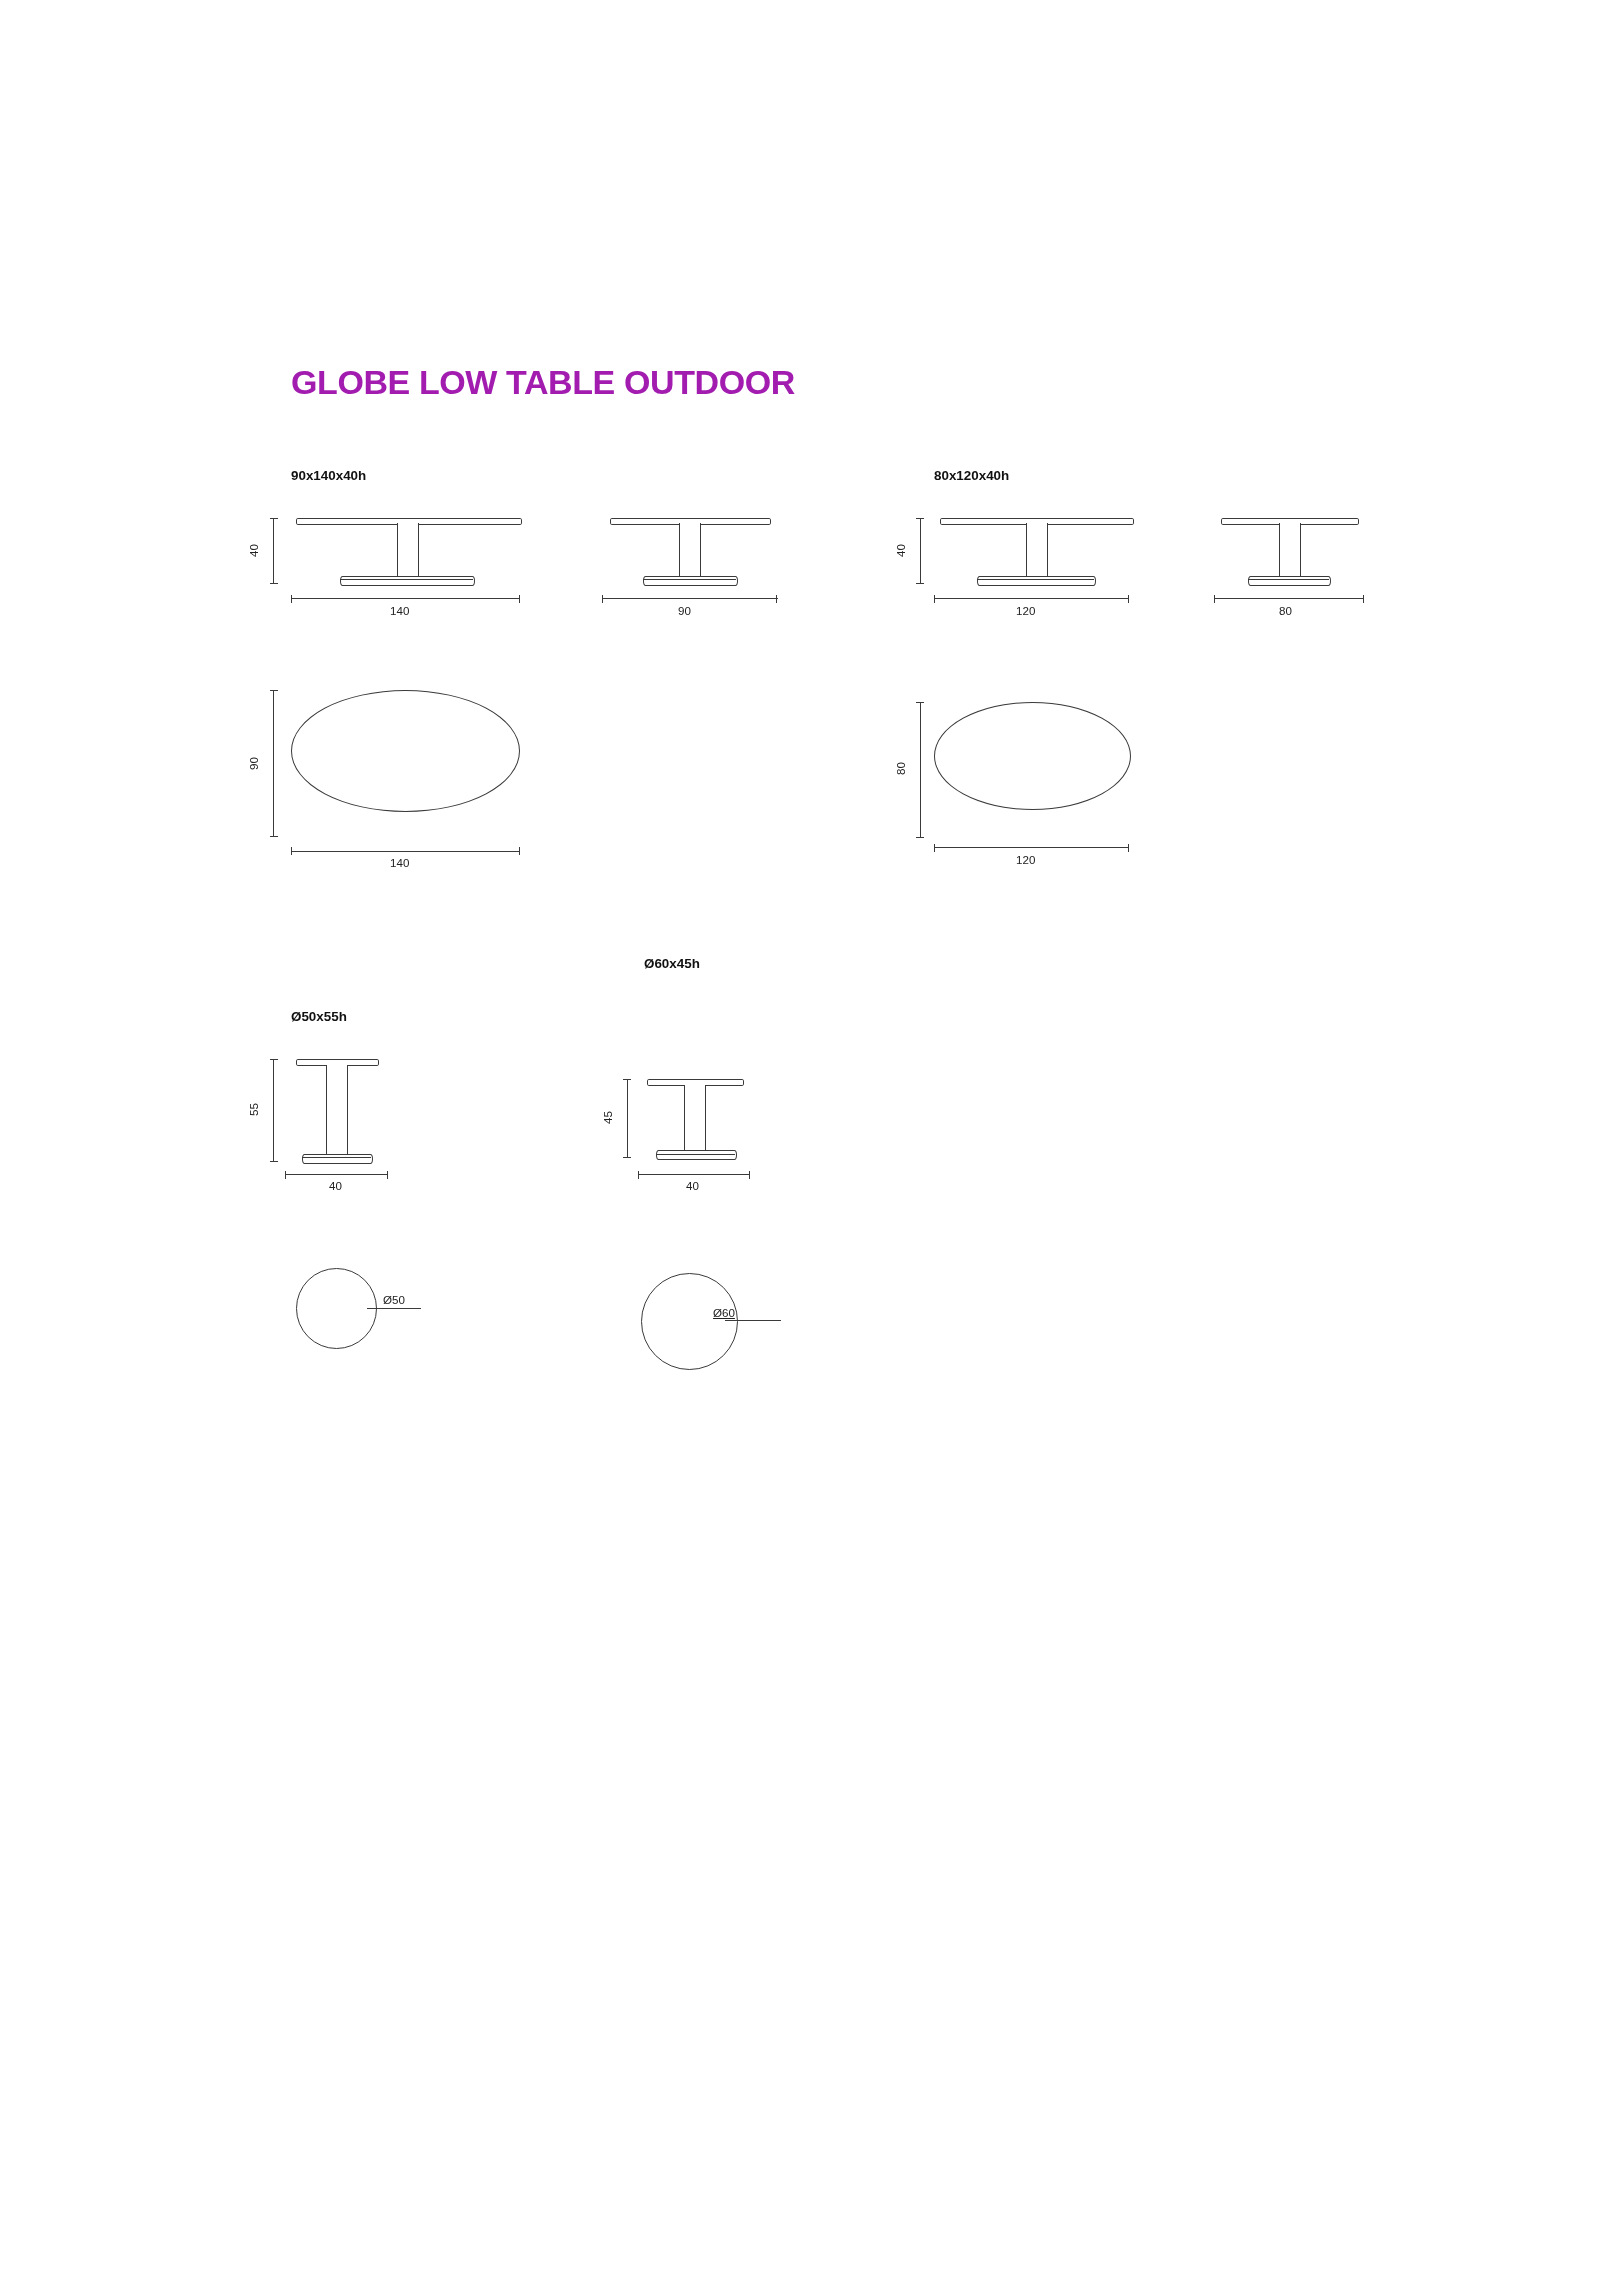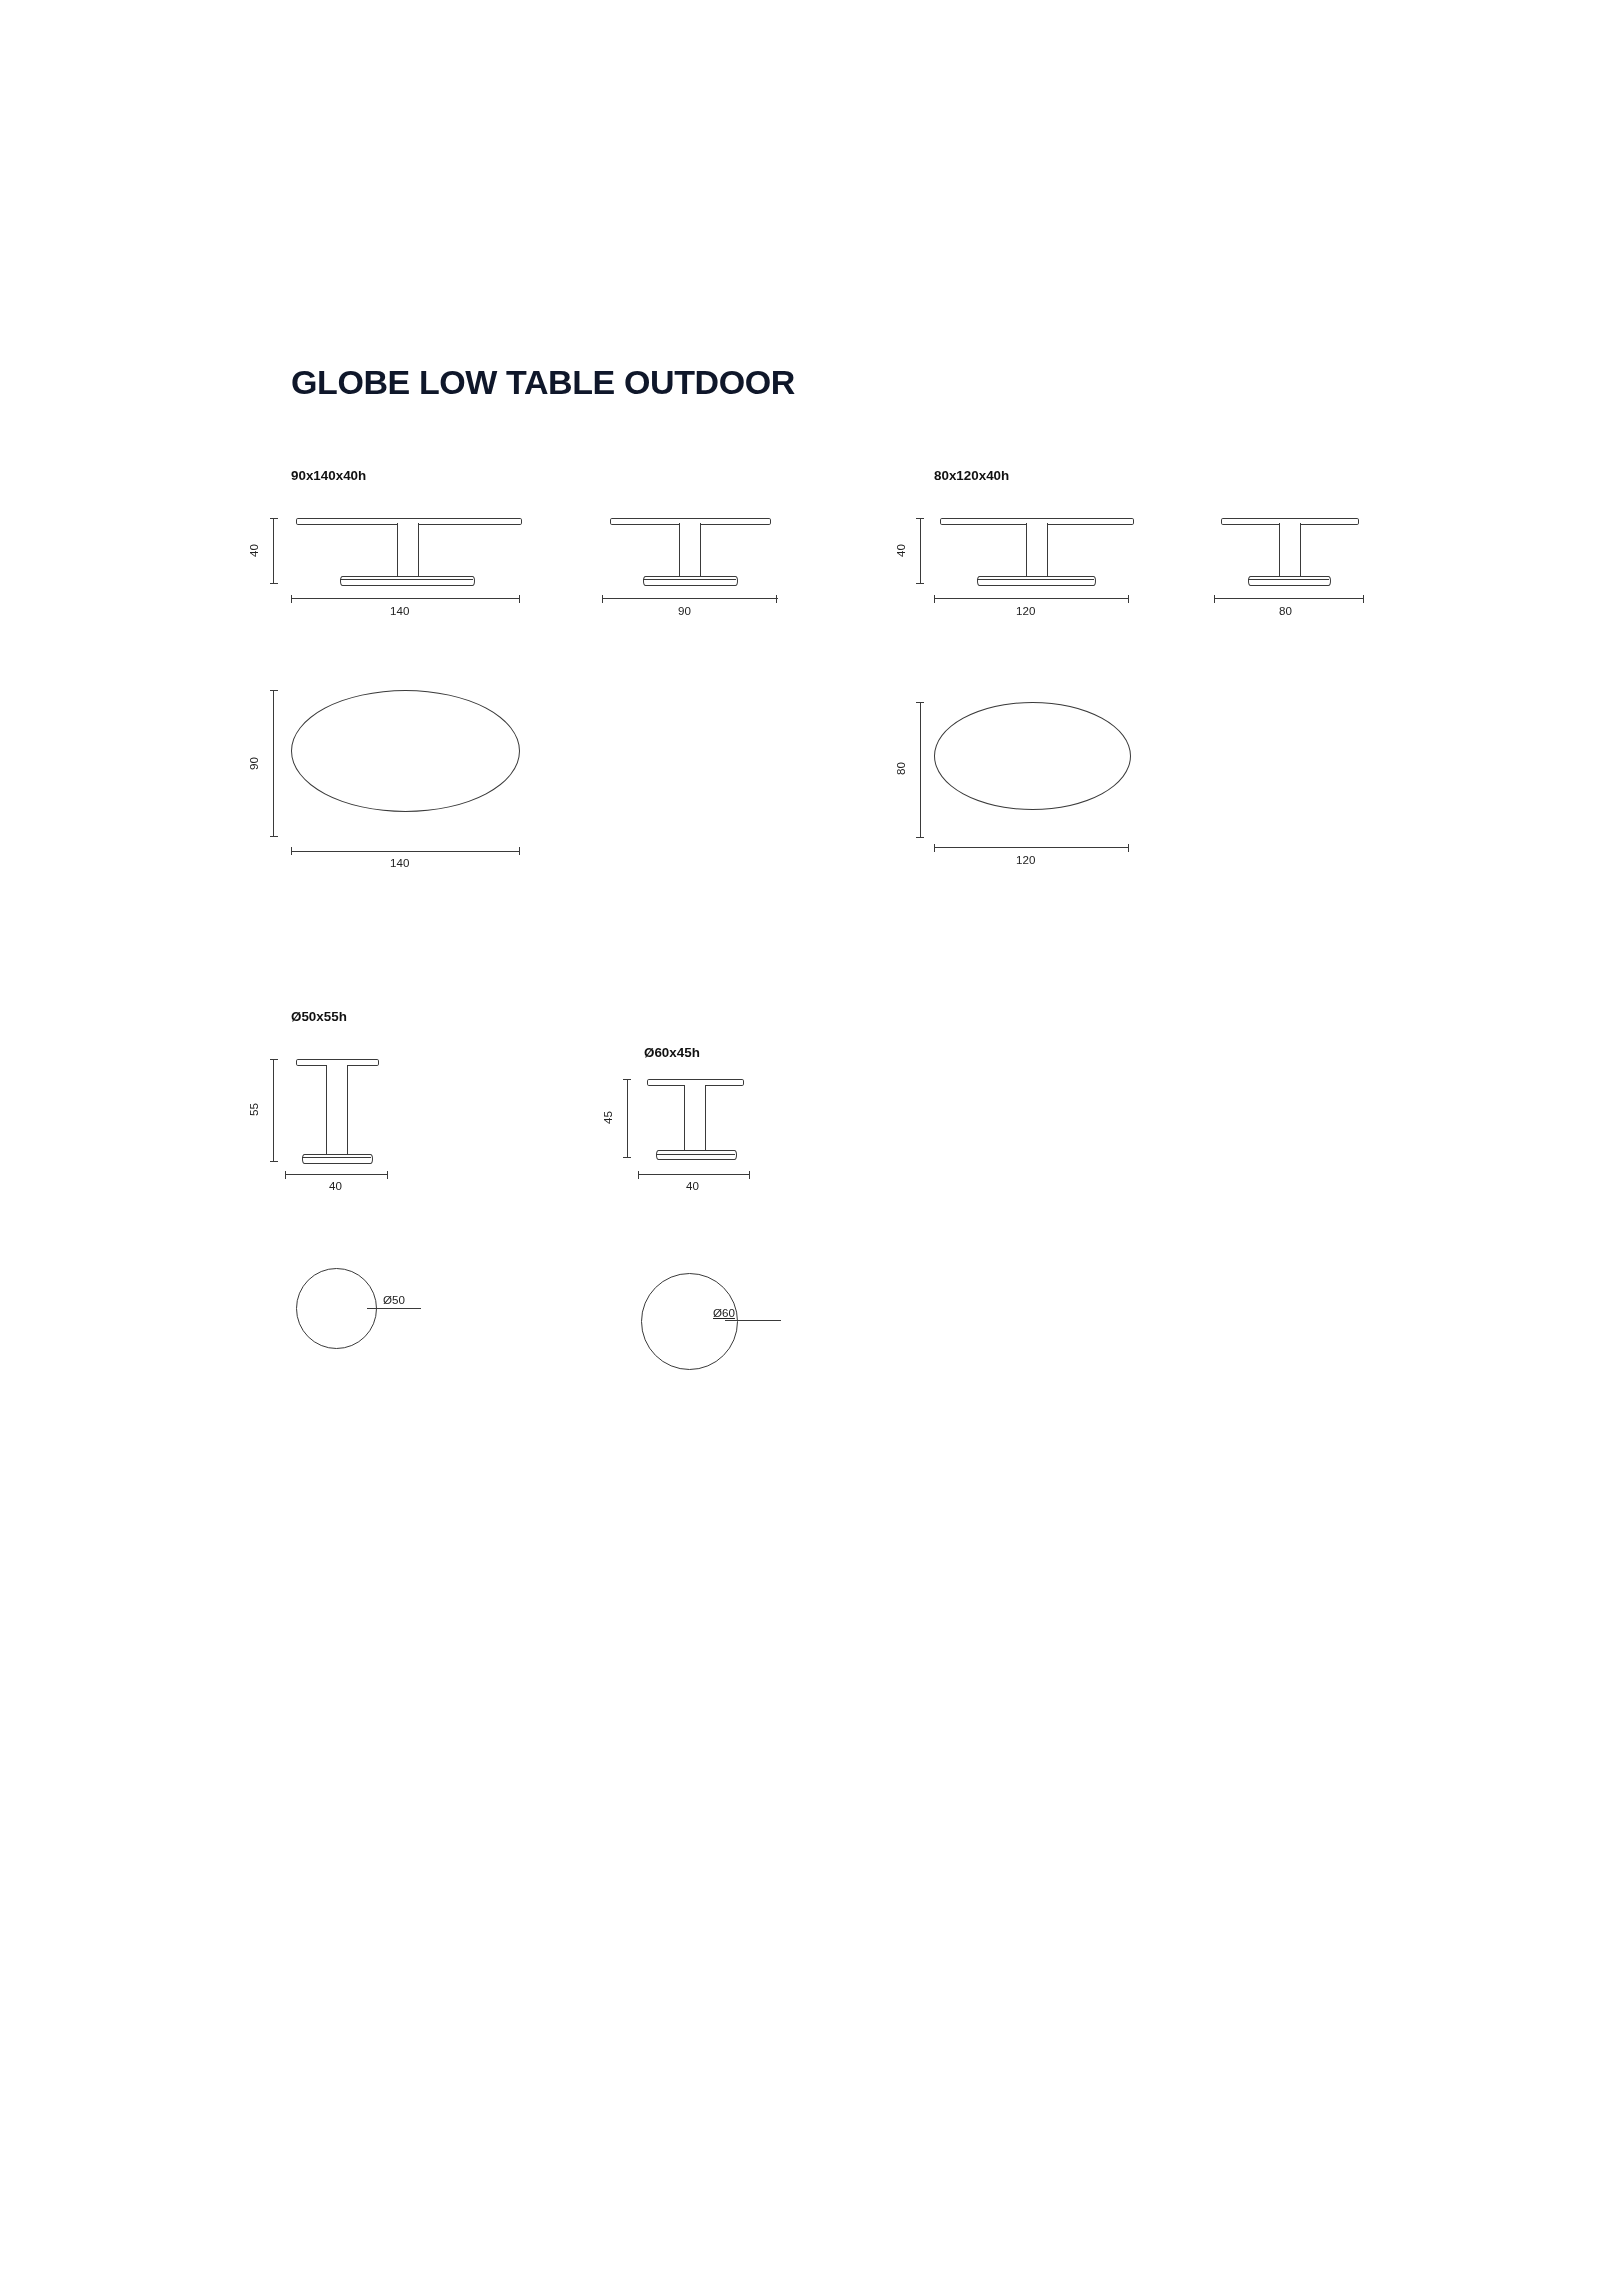--- a/index.html
+++ b/index.html
@@ -22,21 +22,21 @@
     height: 2293px;
     background: #fff;
   }
   .page-title {
     position: absolute;
     left: 291px;
     top: 363px;
     font-size: 34px;
     font-weight: bold;
     letter-spacing: -0.4px;
-    color: #0f172a;
+    color: #a21caf;
     white-space: nowrap;
   }
   .variant-label {
     position: absolute;
     font-size: 13.4px;
     font-weight: bold;
     color: #111;
     white-space: nowrap;
   }
   .dim-label {
@@ -217,21 +217,21 @@
     <div class="tick v" style="left:387px; top:1171px;"></div>
     <div class="dim-label" style="left:329px; top:1179px;">40</div>
   </div>
 
   <div class="drawing-group">
     <div class="circle-plan" style="left:296px; top:1268px; width:79px; height:79px;"></div>
     <div class="leader" style="left:367px; top:1308px; width:54px;"></div>
     <div class="dim-label" style="left:383px; top:1293px;">Ø50</div>
   </div>
 
-  <div class="variant-label" style="left:644px; top:1045px;">Ø60x45h</div>
+  <div class="variant-label" style="left:644px; top:956px;">Ø60x45h</div>
 
   <div class="drawing-group">
     <div class="top-slab" style="left:647px; top:1079px; width:95px; height:5.4px;"></div>
     <div class="column" style="left:684px; top:1085px; width:19.7px; height:67px;"></div>
     <div class="foot" style="left:656px; top:1150px; width:79px; height:8px;"></div>
     <div class="line h" style="left:656px; top:1154px; width:79px;"></div>
 
     <div class="line v" style="left:627px; top:1079px; height:79px;"></div>
     <div class="tick h" style="left:623px; top:1079px;"></div>
     <div class="tick h" style="left:623px; top:1157px;"></div>

